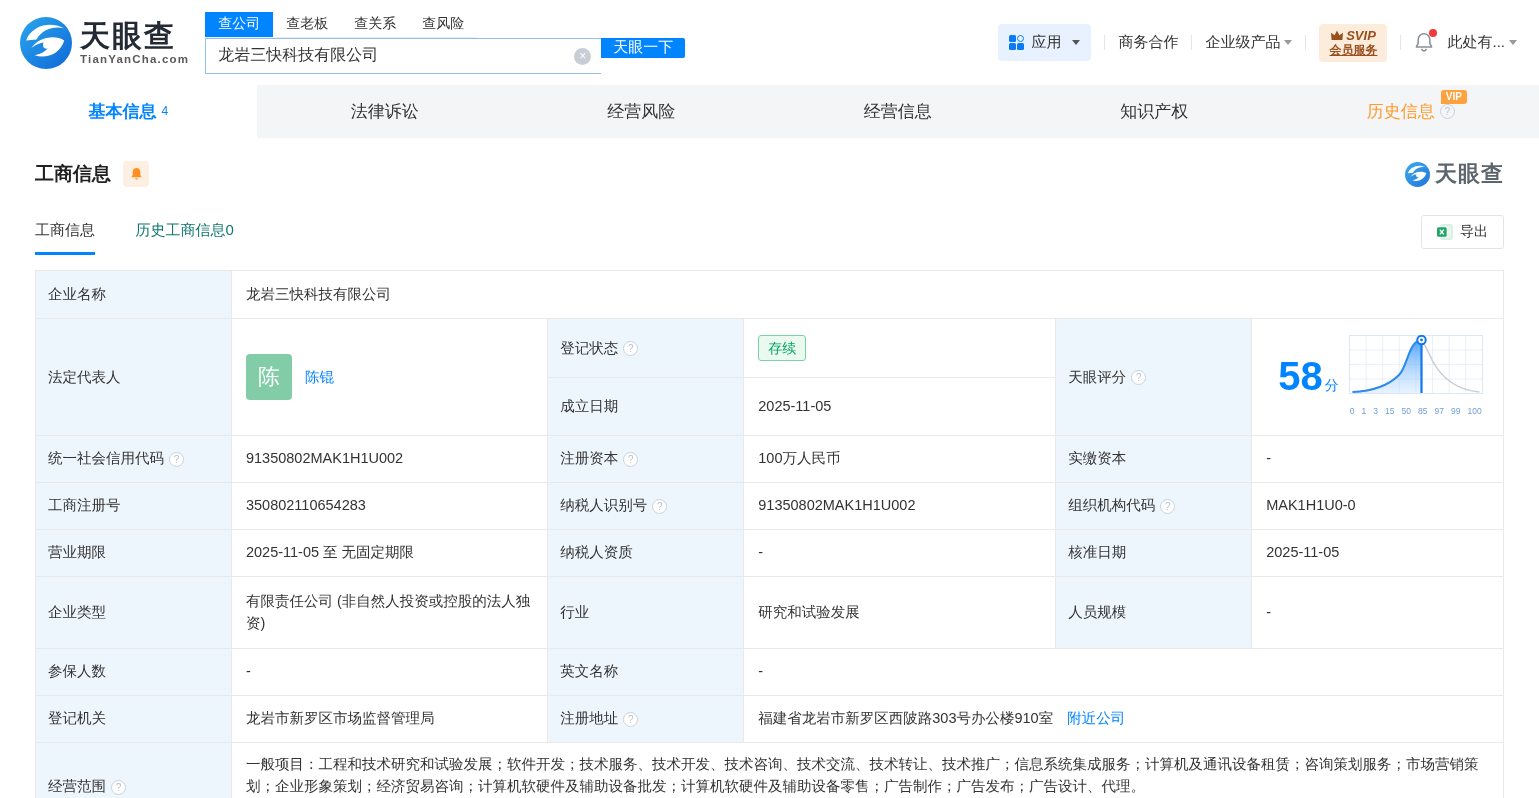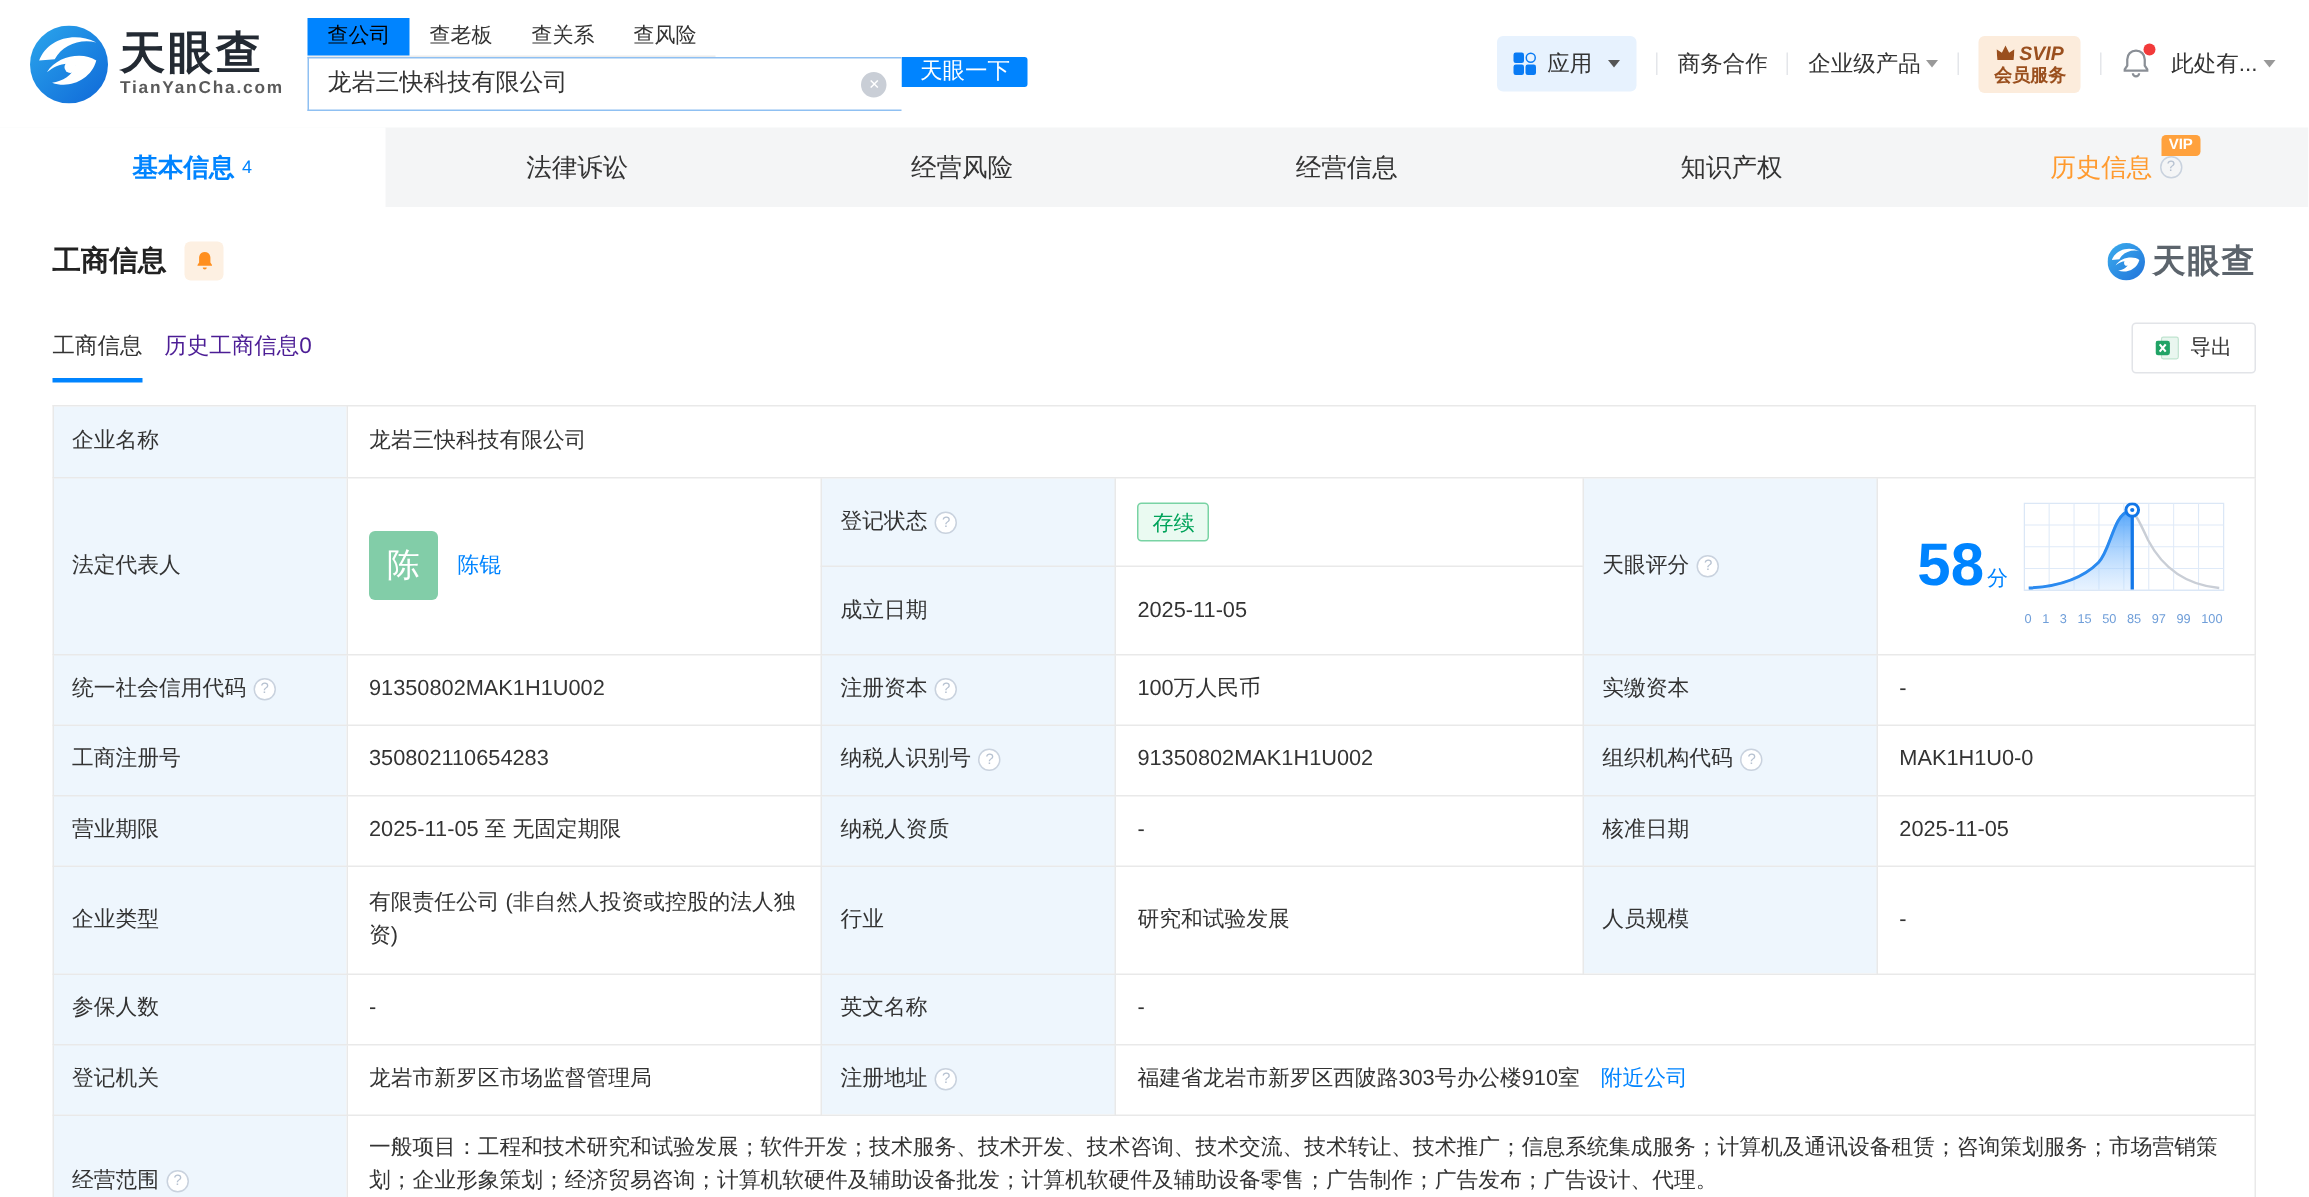--- a/index.html
+++ b/index.html
@@ -13,40 +13,40 @@
   .logo-text { margin-left:8px; }
   .logo-cn { font-size:30px; font-weight:bold; color:#232a33; letter-spacing:2px; line-height:32px; }
   .logo-en { font-size:11.5px; color:#5a5a5a; letter-spacing:1.2px; font-weight:bold; margin-top:1px; }
   .banner { width:237px; margin-left:14px; background:#d8352f; border-radius:2px; padding:8px 11px; color:#fff; font-weight:bold; }
   .banner-l1 { font-size:13.5px; letter-spacing:7.5px; white-space:nowrap; line-height:20px; }
   .banner-l2 { font-size:13.5px; letter-spacing:0.6px; white-space:nowrap; line-height:20px; }
 
   .search { margin-left:16px; }
   .search-tabs { display:inline-flex; border-bottom:1px solid #ececec; }
   .stab { font-size:14px; color:#333; padding:3px 13px 4px; cursor:pointer; white-space:nowrap; }
-  .stab.active { background:#0084ff; color:#000000; }
+  .stab.active { background:#0084ff; color:#ffffff; }
   .search-row { display:flex; }
   .search-box { position:relative; width:396px; }
   .search-box input { width:100%; height:36px; border:1px solid #8fc0f2; border-right:none; padding:0 34px 0 12px; font-size:16px; color:#333; outline:none; font-family:inherit; }
   .clear { position:absolute; right:10px; top:10px; width:17px; height:17px; border-radius:50%; background:#c9ced6; color:#fff; font-size:12px; line-height:16px; text-align:center; cursor:pointer; }
   .search-btn { width:84px; height:20px; background:#0084ff; color:#fff; border:none; font-size:15px; cursor:pointer; font-family:inherit; border-radius:0 2px 2px 0; }
 
   .top-right { margin-left:auto; display:flex; align-items:center; gap:13px; font-size:15px; color:#333; white-space:nowrap; }
   .apps-chip { display:flex; align-items:center; gap:7px; background:#e7f2fe; border-radius:4px; padding:9px 11px; cursor:pointer; }
   .grid-icon { width:15px; height:15px; display:grid; grid-template-columns:7px 7px; grid-template-rows:7px 7px; gap:1px; }
   .grid-icon i { background:#0a7bf4; border-radius:1.5px; }
   .grid-icon i.dotcell { background:transparent; display:flex; align-items:center; justify-content:center; }
   .grid-icon i.dotcell::before { content:""; width:5px; height:5px; border-radius:50%; border:1.5px solid #0a7bf4; display:block; }
   .caret { display:inline-block; width:0; height:0; border-left:4px solid transparent; border-right:4px solid transparent; border-top:5px solid #555; margin-left:4px; vertical-align:middle; }
   .caret.gray { border-top-color:#999; }
   .vsep { width:1px; height:15px; background:#e4e6ea; }
   .top-link { cursor:pointer; display:inline-flex; align-items:center; }
   .svip { background:#fcecdc; border-radius:4px; padding:4px 10px; color:#9a4f1e; font-weight:bold; cursor:pointer; line-height:15px; }
   .svip-top { display:flex; align-items:center; justify-content:center; gap:3px; font-size:13px; font-style:italic; }
-  .svip-bottom { font-size:12px; font-style:normal; }
+  .svip-bottom { font-size:12px; font-style:normal;text-decoration:underline; }
   .bell-wrap { position:relative; cursor:pointer; display:flex; }
   .bell-wrap .dot { position:absolute; top:-3px; right:-3px; width:8px; height:8px; border-radius:50%; background:#f23a3a; }
 
   
   .mainnav { height:53px; background:#f4f5f6; display:flex; }
   .ntab { flex:1; display:flex; align-items:center; justify-content:center; font-size:17px; color:#333; cursor:pointer; position:relative; }
   .ntab.active { background:#fff; color:#0084ff; font-weight:bold; }
   .ncount { font-size:12px; margin-left:5px; position:relative; top:-1px; font-weight:normal; color:#0084ff; }
   .ntab.history { color:#ff9a2e; }
   .vip-badge { position:absolute; top:5px; left:calc(50% + 30px); background:#ffa13d; color:#fff; font-size:10px; font-weight:bold; padding:1px 5px 2px; border-radius:3px 3px 3px 0; }
@@ -59,21 +59,21 @@
   .sec-left { display:flex; align-items:center; }
   .sec-left h2 { font-size:19px; color:#222; font-weight:bold; }
   .bell-badge { width:26px; height:26px; background:#fdf0e2; border-radius:4px; margin-left:12px; display:inline-flex; align-items:center; justify-content:center; cursor:pointer; }
   .watermark { display:flex; align-items:center; gap:5px; opacity:.92; }
   .watermark svg { width:25px; height:25px; }
   .watermark span { font-size:22px; font-weight:bold; color:#222c38; opacity:.8; letter-spacing:1px; }
 
   .subtab-row { margin-top:26px; display:flex; justify-content:space-between; align-items:flex-end; }
   .sub { display:inline-block; font-size:15px; color:#333; padding-bottom:12px; cursor:pointer; }
   .sub.active { border-bottom:3px solid #0084ff; }
-  .sub.dim { color:#4c1d95; margin-left:10px; }
+  .sub.dim { color:#0f766e; margin-left:36px; }
   .export { display:flex; align-items:center; gap:7px; background:#fff; border:1px solid #e2e4e8; border-radius:3px; padding:7px 15px; font-size:14px; color:#333; cursor:pointer; margin-bottom:6px; font-family:inherit; }
 
   
   table.info { width:100%; border-collapse:collapse; table-layout:fixed; margin-top:15px; }
   table.info td { border:1px solid #e9e9e9; font-size:14.5px; color:#333; line-height:1.55; vertical-align:middle; }
   td.lbl { background:#eef6fd; padding:10px 24px 10px 12px; }
   td.val { background:#fff; padding:10px 14px; }
   tr.h48 td { height:48px; } tr.h47 td { height:47px; } tr.h72 td { height:72px; }
   .rep { display:flex; align-items:center; gap:13px; }
   .avatar { width:46px; height:46px; border-radius:4px; background:#82cda8; color:#fff; font-size:22px; display:flex; align-items:center; justify-content:center; flex:none; }

